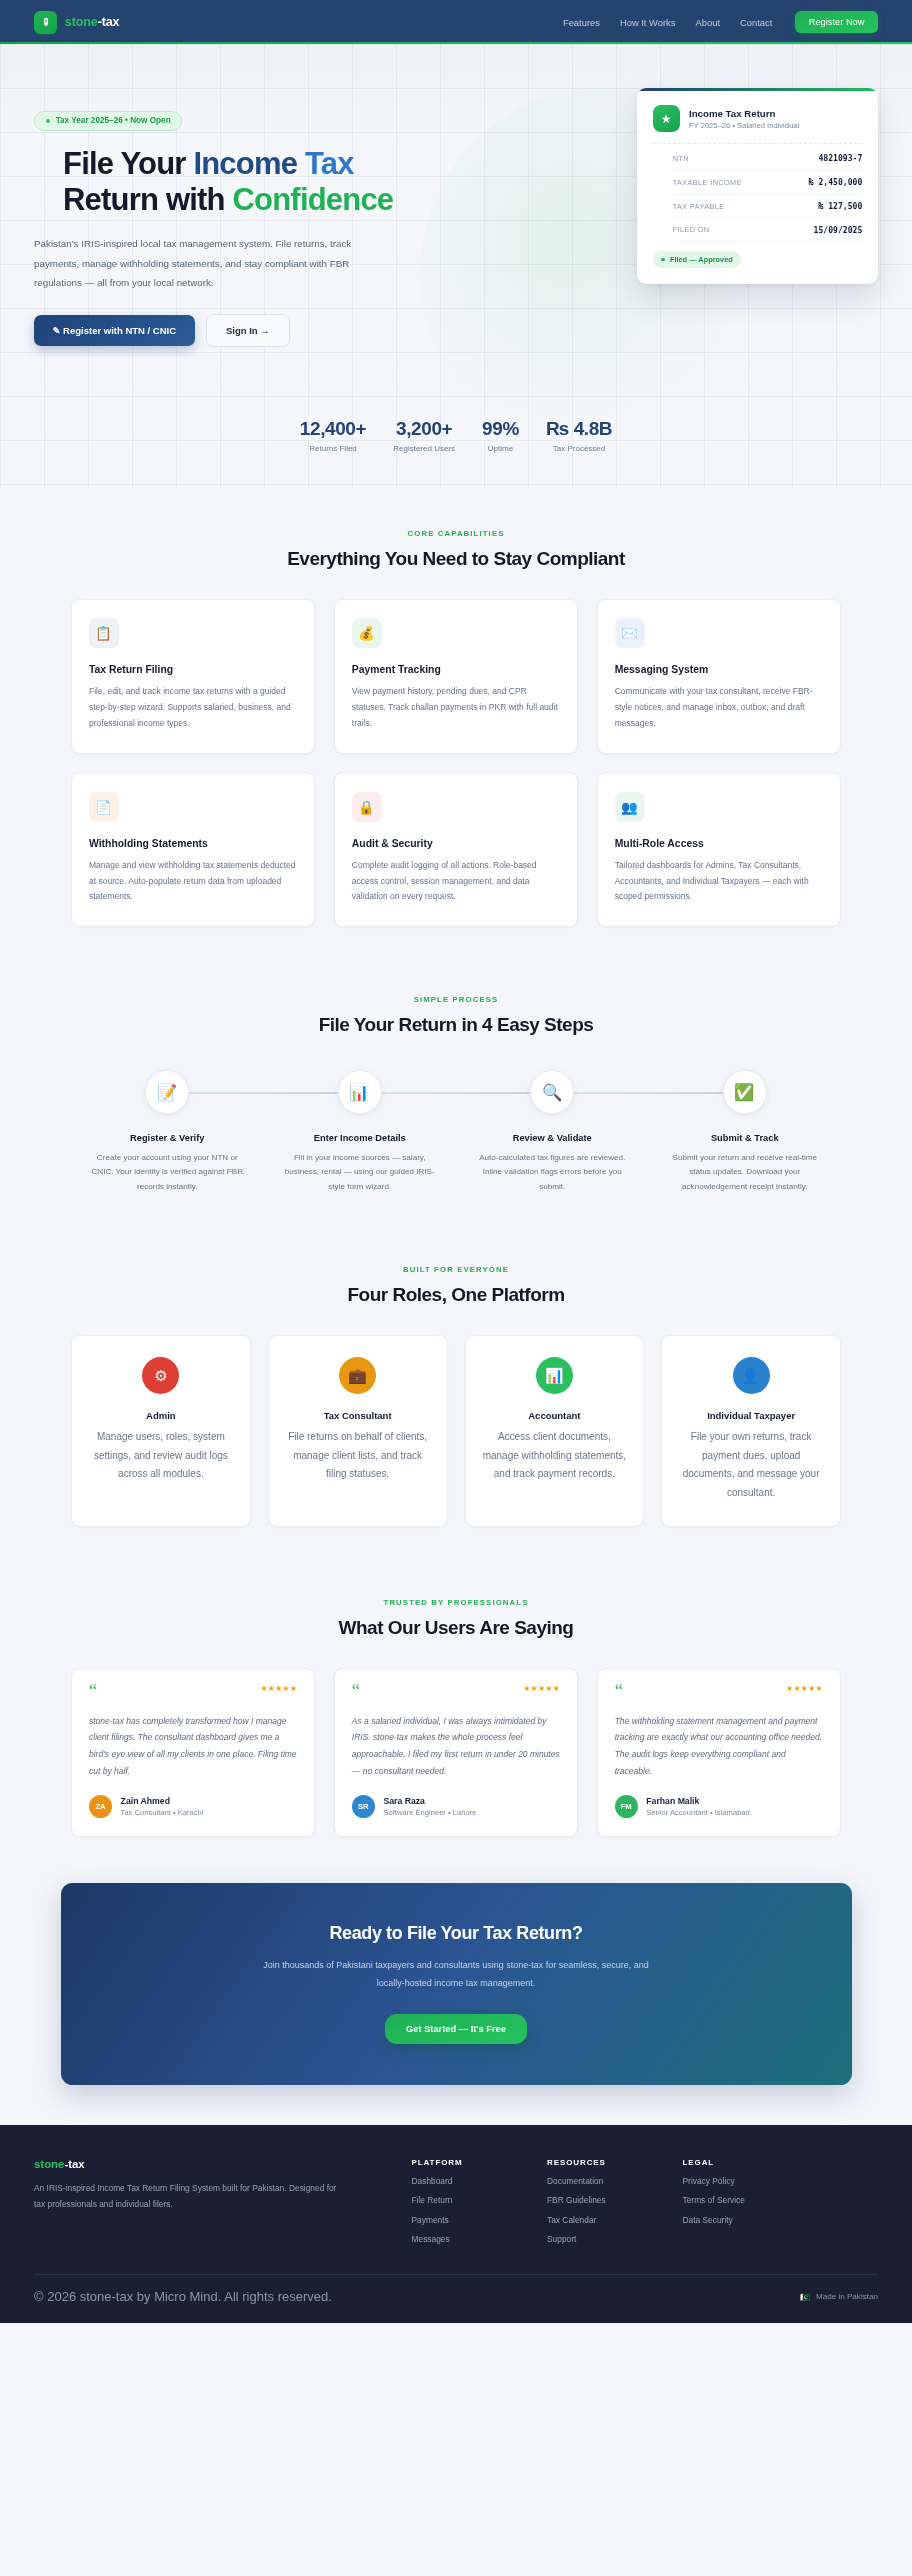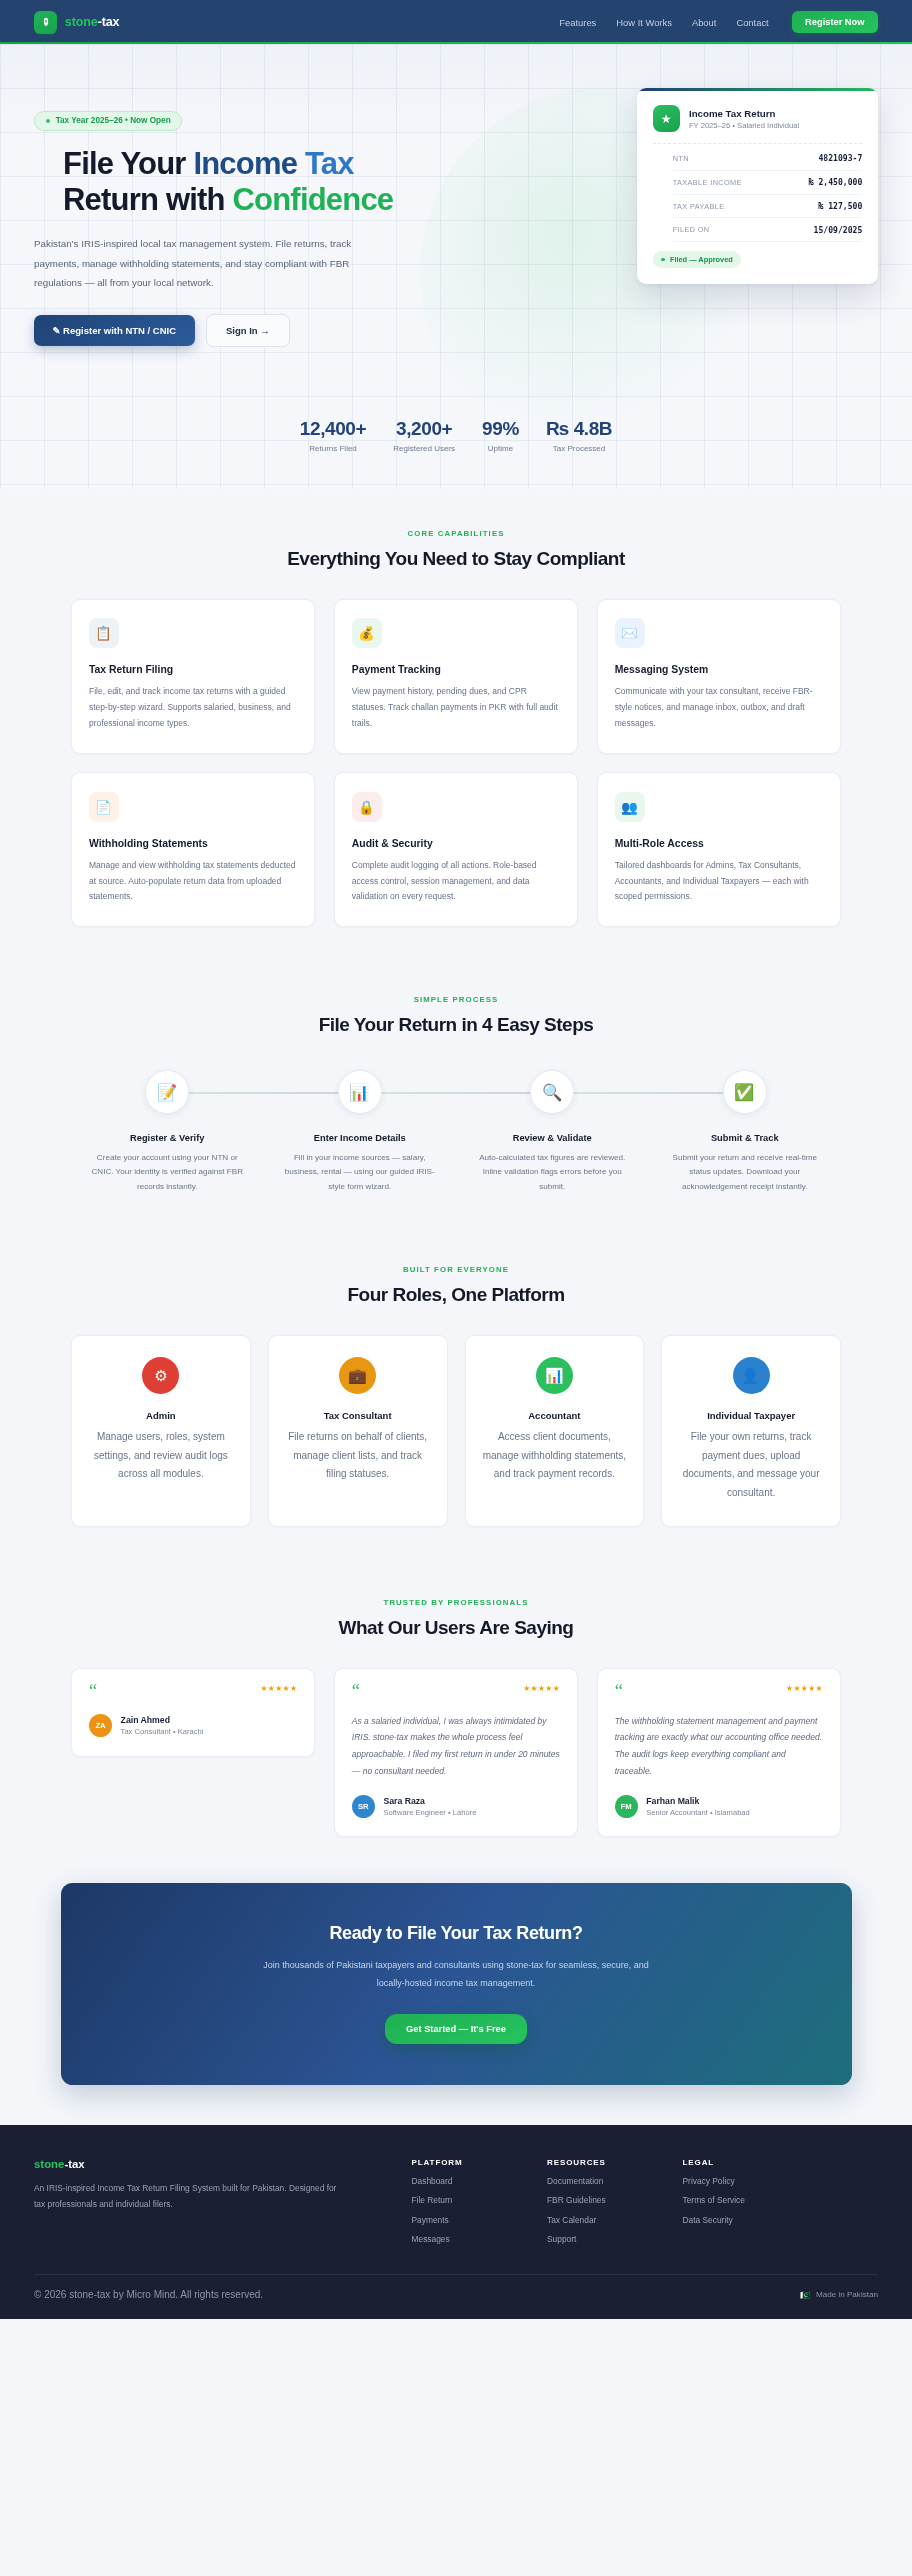--- a/index.html
+++ b/index.html
@@ -39,21 +39,21 @@
   .brand-text { font-size: 12.5px; font-weight: 700; letter-spacing: -0.1px; }
   .brand-text .g { color: #22c55e; }
   .brand-text .w { color: #ffffff; }
 
   .nav-right { margin-left: auto; display: flex; align-items: center; gap: 20px; }
   .nav-link {
     color: #c3cee0; font-size: 9.4px; text-decoration: none; cursor: pointer;
   }
   .nav-cta {
     background: linear-gradient(160deg,#1faf52,#25c45e);
-    color: #fff; font-size: 9.3px; font-weight: 700;
+    color: #fff; font-size: 9.3px; font-weight: 400;
     padding: 6.4px 13.5px; border-radius: 5.7px; border: none; cursor: pointer;
     margin-left: 2.9px;
     box-shadow: 0 2.1px 7.1px rgba(20,140,70,.35);
   }
 
   
   .hero {
     position: relative;
     padding: 40px 34px 0;
     background:
@@ -297,21 +297,21 @@
   }
   .f-link {
     display: block; margin-top: 9.3px;
     color: #9aa3b6; font-size: 8.4px; text-decoration: none; cursor: pointer;
   }
   .footer-bottom {
     border-top: 0.7px solid #2b3148;
     padding: 14.3px 0 18.5px;
     display: flex; align-items: center; justify-content: space-between;
   }
-  .f-copy { font-size: 10px; color: #8d96aa; }
+  .f-copy { font-size: 13px; color: #8d96aa; }
   .f-made { font-size: 8.1px; color: #8d96aa; display: flex; align-items: center; gap: 5.7px; }
 </style>
 </head>
 <body>
 
 <nav class="nav">
   <div class="brand">
     <span class="brand-mark">
       <svg width="10" height="10" viewBox="0 0 24 24" fill="#fff" aria-hidden="true">
         <path d="M12 2c3 0 5 2.2 5 5.2v7.3c0 3-2.2 5.5-5 7.5-2.8-2-5-4.5-5-7.5V7.2C7 4.2 9 2 12 2z"></path>
@@ -523,20 +523,21 @@
   <div class="section-inner">
     <div class="eyebrow">TRUSTED BY PROFESSIONALS</div>
     <h2 class="sec-title">What Our Users Are Saying</h2>
 
     <div class="cards3t">
       <div class="tcard">
         <div class="t-top">
           <span class="t-quote">“</span>
           <span class="t-stars">★★★★★</span>
         </div>
+        <p class="t-body">stone-tax has completely transformed how I manage client filings. The consultant dashboard gives me a bird's eye view of all my clients in one place. Filing time cut by half.</p>
         <div class="t-author">
           <span class="t-av" style="background:#ed9212">ZA</span>
           <div>
             <div class="t-name">Zain Ahmed</div>
             <div class="t-role">Tax Consultant • Karachi</div>
           </div>
         </div>
       </div>
 
       <div class="tcard">

